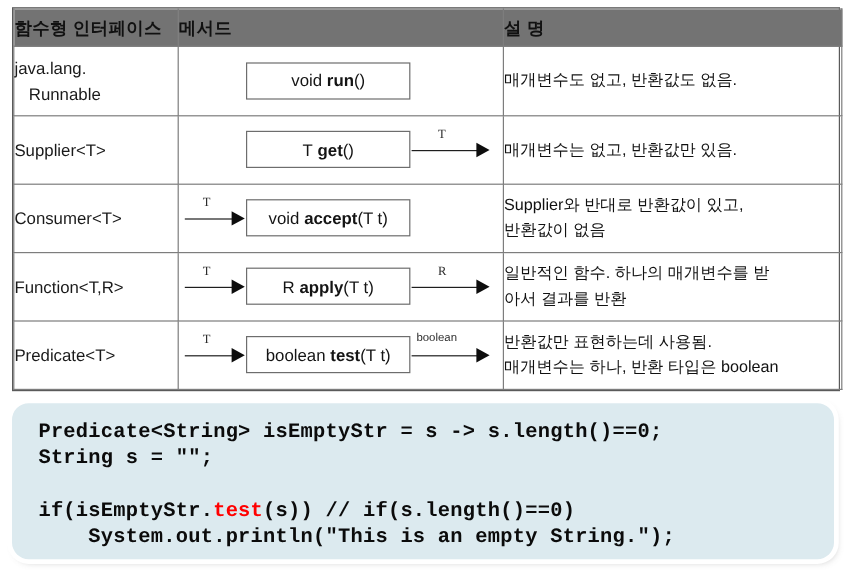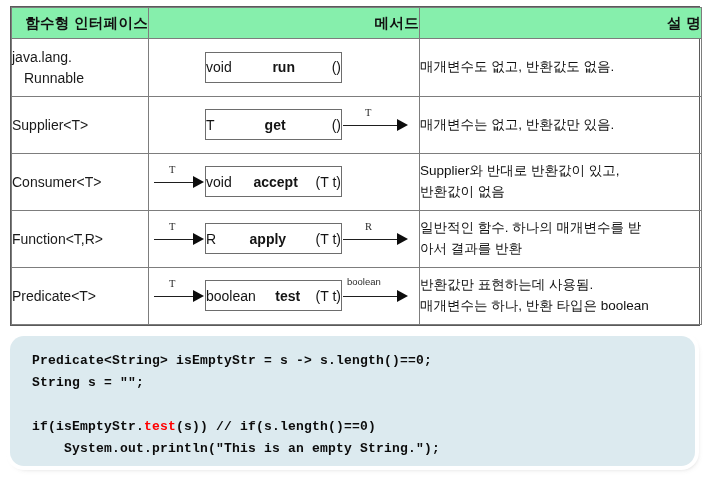--- a/index.html
+++ b/index.html
@@ -34,26 +34,26 @@
   table.fi-table col.c3 { width: 282px; }
 
   table.fi-table th,
   table.fi-table td {
     border: 1px solid #7d7d7d;
     padding: 0;
     vertical-align: middle;
     box-sizing: border-box;
   }
   table.fi-table thead th {
-    background: #86efac;
+    background: #737373;
     height: 31px;
     font-size: 14.5px;
     font-weight: bold;
     color: #111;
-    text-align: right;
+    text-align: left;
     letter-spacing: 0.3px;
   }
   th.h-iface  { text-align: center; }
   th.h-method { text-align: center; }
   th.h-desc   { text-align: center; letter-spacing: 2.5px; }
 
   table.fi-table tbody tr { height: 56px; }
   table.fi-table tbody tr.r1 { height: 58px; padding-left: 47px; }
 
   
@@ -74,21 +74,21 @@
   .mbox {
     position: absolute;
     left: 56px;
     top: 12px;
     width: 137px;
     height: 31px;
     border: 1px solid #6d6d6d;
     background: #ffffff;
     display: flex;
     align-items: center;
-    justify-content: space-between;
+    justify-content: center;
     font-size: 14px;
     color: #141414;
     white-space: nowrap;
     box-sizing: border-box;
   }
   .mbox .ret { font-weight: normal; }
   .mbox .mname { font-weight: bold; margin-left: 4px; }
   .mbox .args { font-weight: normal; }
 
   
@@ -144,21 +144,21 @@
     width: 685px;
     height: 130px;
     background: #dceaef;
     border-radius: 14px;
     box-shadow: 0 0 0 4px #ffffff, 2px 3px 5px rgba(120,120,120,0.35);
     box-sizing: border-box;
     padding: 14px 0 0 22px;
   }
   .code-line {
     font-family: "Liberation Mono", "DejaVu Sans Mono", monospace;
-    font-size: 13px;
+    font-size: 17px;
     font-weight: bold;
     color: #0b0b0b;
     line-height: 22px;
     white-space: pre;
     letter-spacing: 0.2px;
   }
   .code-line.blank { height: 22px; }
   .code-line .hl { color: #ff0000; }
 </style>
 </head>

